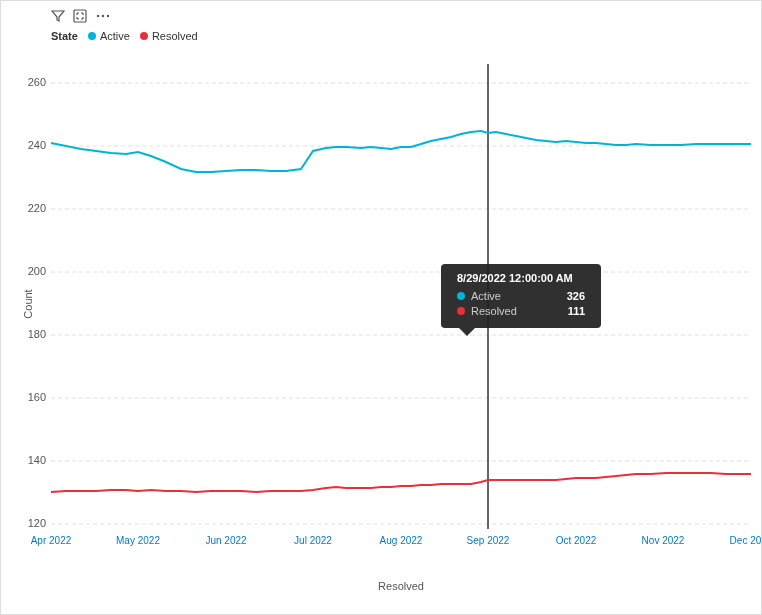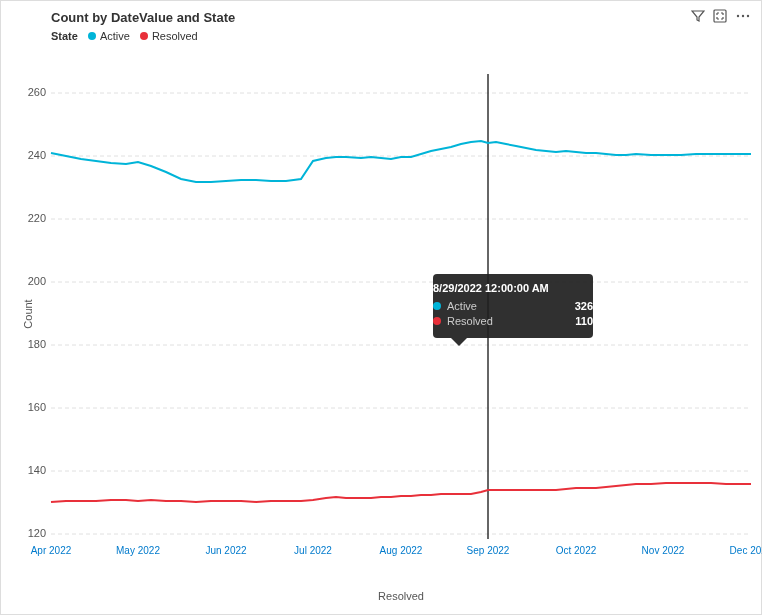--- a/index.html
+++ b/index.html
@@ -30,21 +30,21 @@
     }
     .chart-icon {
       color: #666;
       font-size: 14px;
       cursor: pointer;
     }
     .legend {
       display: flex;
       gap: 10px;
       align-items: center;
-      margin-bottom: 12px;
+      margin-bottom: 2px;
       font-size: 11px;
       color: #333;
     }
     .legend-label {
       font-weight: 600;
       color: #333;
     }
     .legend-item {
       display: flex;
       align-items: center;
@@ -80,25 +80,25 @@
     svg.chart-svg {
       width: 100%;
       height: 100%;
       overflow: visible;
     }
     .tooltip {
       position: absolute;
       background: rgba(30,30,30,0.92);
       color: #fff;
       border-radius: 4px;
-      padding: 8px 0;
+      padding: 8px 16px;
       font-size: 11px;
       pointer-events: none;
       z-index: 10;
-      left: 382px;
+      left: 390px;
       top: 220px;
       min-width: 160px;
     }
     .tooltip-title {
       font-weight: 700;
       font-size: 11px;
       margin-bottom: 6px;
       white-space: nowrap;
     }
     .tooltip-row {
@@ -130,21 +130,20 @@
       border-left: 8px solid transparent;
       border-right: 8px solid transparent;
       border-top: 8px solid rgba(30,30,30,0.92);
     }
   </style>
 </head>
 <body>
 
 <div class="chart-container">
   <div class="chart-header">
-    <span class="chart-title">Count by DateValue and State</span>
     <div class="chart-icons">
       <span class="chart-icon" title="Filter">
         <svg width="14" height="14" viewBox="0 0 14 14" fill="none">
           <path d="M1 2h12l-5 6v4l-2-1V8L1 2z" stroke="#555" stroke-width="1.2" fill="none"></path>
         </svg>
       </span>
       <span class="chart-icon" title="Focus mode">
         <svg width="14" height="14" viewBox="0 0 14 14" fill="none">
           <rect x="1" y="1" width="12" height="12" rx="1" stroke="#555" stroke-width="1.2" fill="none"></rect>
           <path d="M4 4h2M4 4v2M10 4h-2M10 4v2M4 10h2M4 10v-2M10 10h-2M10 10v-2" stroke="#555" stroke-width="1.2"></path>
@@ -335,19 +334,19 @@
     <div class="tooltip">
       <div class="tooltip-title">8/29/2022 12:00:00 AM</div>
       <div class="tooltip-row">
         <div class="tooltip-dot" style="background:#00B4D8;"></div>
         <span class="tooltip-name">Active</span>
         <span class="tooltip-value">326</span>
       </div>
       <div class="tooltip-row">
         <div class="tooltip-dot" style="background:#E8303A;"></div>
         <span class="tooltip-name">Resolved</span>
-        <span class="tooltip-value">110</span>
+        <span class="tooltip-value">111</span>
       </div>
       <div class="tooltip-arrow"></div>
     </div>
 
   </div>
 </div>
 
 </body></html>

